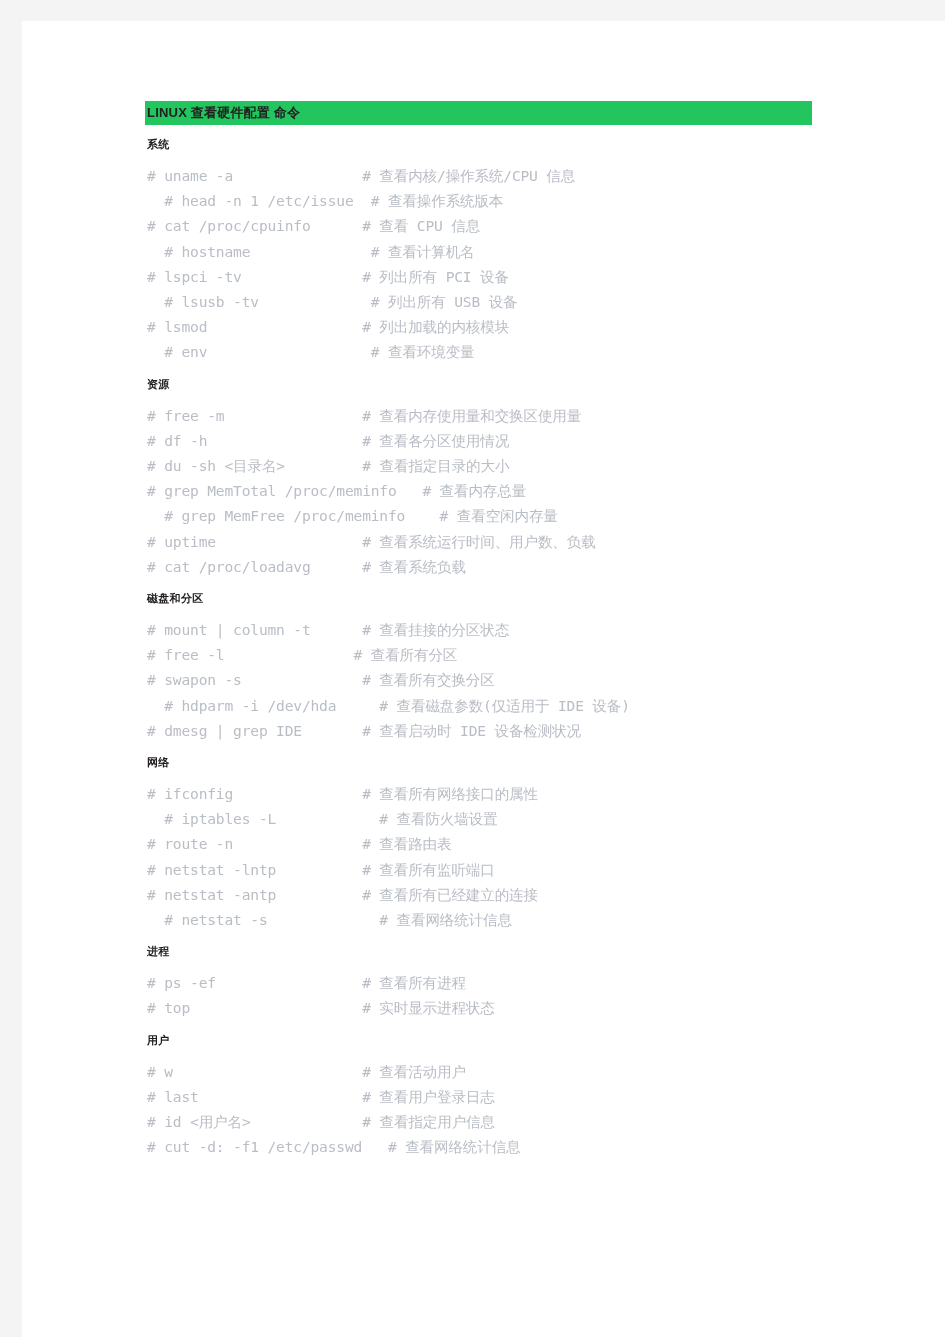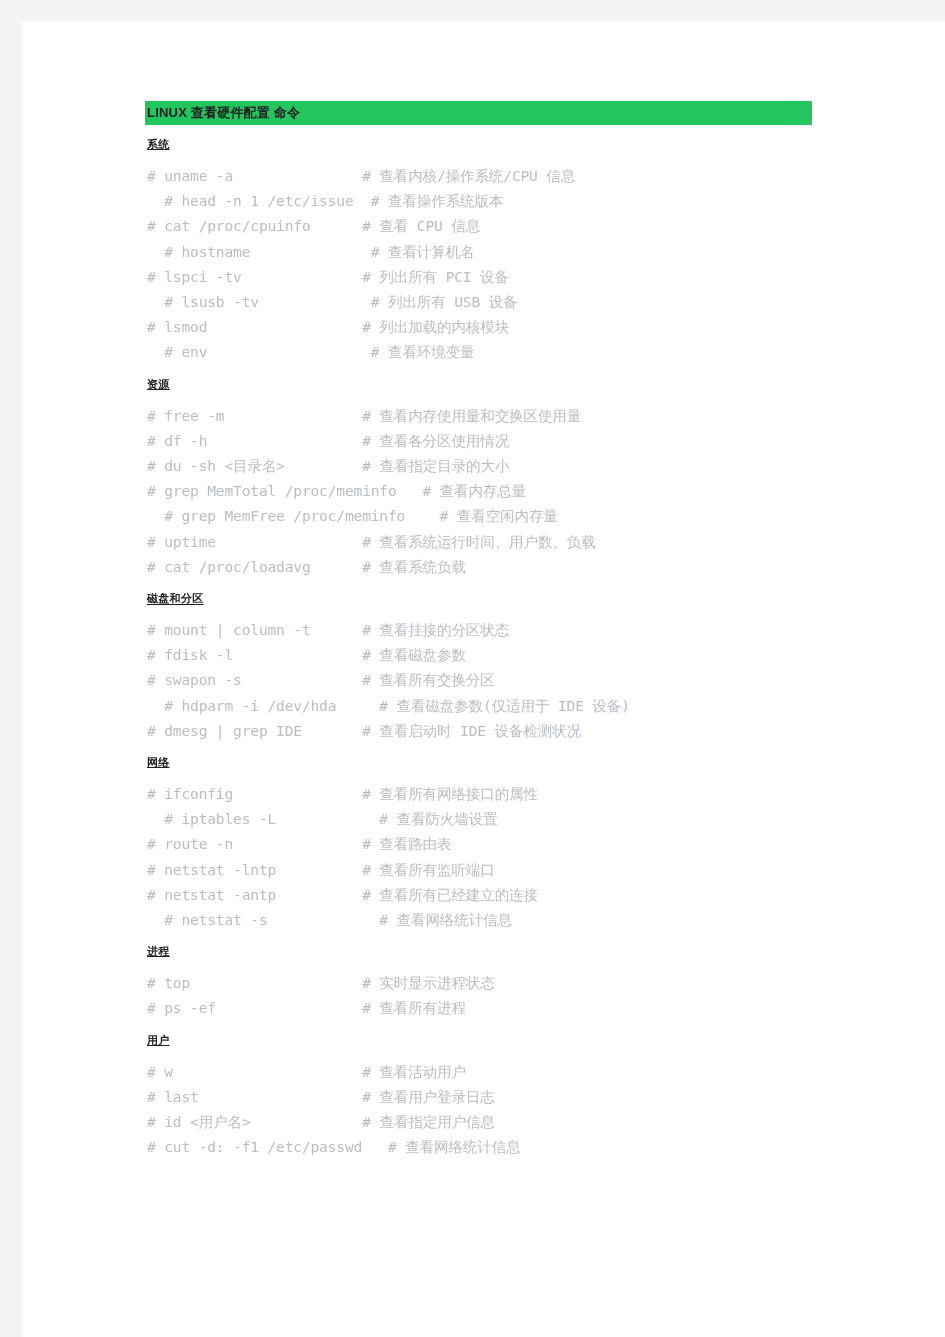--- a/index.html
+++ b/index.html
@@ -47,21 +47,20 @@
   .section-heading {
     font-family: "Liberation Sans", sans-serif;
     font-size: 11px;
     font-weight: bold;
     color: #231f20;
     margin-top: 11px;
     margin-bottom: 0;
     padding-left: 2px;
     letter-spacing: 0.3px;
     display: inline-block;
-    text-decoration: underline;
   }
   .section-heading.underlined {
     text-underline-offset: 2px;
   }
   .heading-row {
     line-height: 16px;
   }
   .code-block {
     font-family: "DejaVu Sans Mono", "Liberation Mono", monospace;
     font-size: 14.6px;
@@ -93,29 +92,29 @@
         <div>
           <div class="heading-row"><div class="section-heading">系统</div></div>
           <div class="code-block"><span class="code-line"># uname -a               # 查看内核/操作系统/CPU 信息</span><span class="code-line">  # head -n 1 /etc/issue  # 查看操作系统版本</span><span class="code-line"># cat /proc/cpuinfo      # 查看 CPU 信息</span><span class="code-line">  # hostname              # 查看计算机名</span><span class="code-line"># lspci -tv              # 列出所有 PCI 设备</span><span class="code-line">  # lsusb -tv             # 列出所有 USB 设备</span><span class="code-line"># lsmod                  # 列出加载的内核模块</span><span class="code-line">  # env                   # 查看环境变量</span></div>
         </div>
         <div>
           <div class="heading-row"><div class="section-heading">资源</div></div>
           <div class="code-block"><span class="code-line"># free -m                # 查看内存使用量和交换区使用量</span><span class="code-line"># df -h                  # 查看各分区使用情况</span><span class="code-line"># du -sh &lt;目录名&gt;         # 查看指定目录的大小</span><span class="code-line"># grep MemTotal /proc/meminfo   # 查看内存总量</span><span class="code-line">  # grep MemFree /proc/meminfo    # 查看空闲内存量</span><span class="code-line"># uptime                 # 查看系统运行时间、用户数、负载</span><span class="code-line"># cat /proc/loadavg      # 查看系统负载</span></div>
         </div>
         <div>
           <div class="heading-row"><div class="section-heading underlined">磁盘和分区</div></div>
-          <div class="code-block"><span class="code-line"># mount | column -t      # 查看挂接的分区状态</span><span class="code-line"># fdisk -l               # 查看磁盘参数</span><span class="code-line"># swapon -s              # 查看所有交换分区</span><span class="code-line">  # hdparm -i /dev/hda     # 查看磁盘参数(仅适用于 IDE 设备)</span><span class="code-line"># dmesg | grep IDE       # 查看启动时 IDE 设备检测状况</span></div>
+          <div class="code-block"><span class="code-line"># mount | column -t      # 查看挂接的分区状态</span><span class="code-line"># free -l               # 查看所有分区</span><span class="code-line"># swapon -s              # 查看所有交换分区</span><span class="code-line">  # hdparm -i /dev/hda     # 查看磁盘参数(仅适用于 IDE 设备)</span><span class="code-line"># dmesg | grep IDE       # 查看启动时 IDE 设备检测状况</span></div>
         </div>
         <div>
           <div class="heading-row"><div class="section-heading">网络</div></div>
           <div class="code-block"><span class="code-line"># ifconfig               # 查看所有网络接口的属性</span><span class="code-line">  # iptables -L            # 查看防火墙设置</span><span class="code-line"># route -n               # 查看路由表</span><span class="code-line"># netstat -lntp          # 查看所有监听端口</span><span class="code-line"># netstat -antp          # 查看所有已经建立的连接</span><span class="code-line">  # netstat -s             # 查看网络统计信息</span></div>
         </div>
         <div>
           <div class="heading-row"><div class="section-heading">进程</div></div>
-          <div class="code-block"><span class="code-line"># top                    # 实时显示进程状态</span><span class="code-line"># ps -ef                 # 查看所有进程</span></div>
+          <div class="code-block"><span class="code-line"># ps -ef                 # 查看所有进程</span><span class="code-line"># top                    # 实时显示进程状态</span></div>
         </div>
         <div>
           <div class="heading-row"><div class="section-heading">用户</div></div>
           <div class="code-block"><span class="code-line"># w                      # 查看活动用户</span><span class="code-line"># last                   # 查看用户登录日志</span><span class="code-line"># id &lt;用户名&gt;             # 查看指定用户信息</span><span class="code-line"># cut -d: -f1 /etc/passwd   # 查看网络统计信息</span></div>
         </div>
       </div>
 
   </div>
 </div>
 

